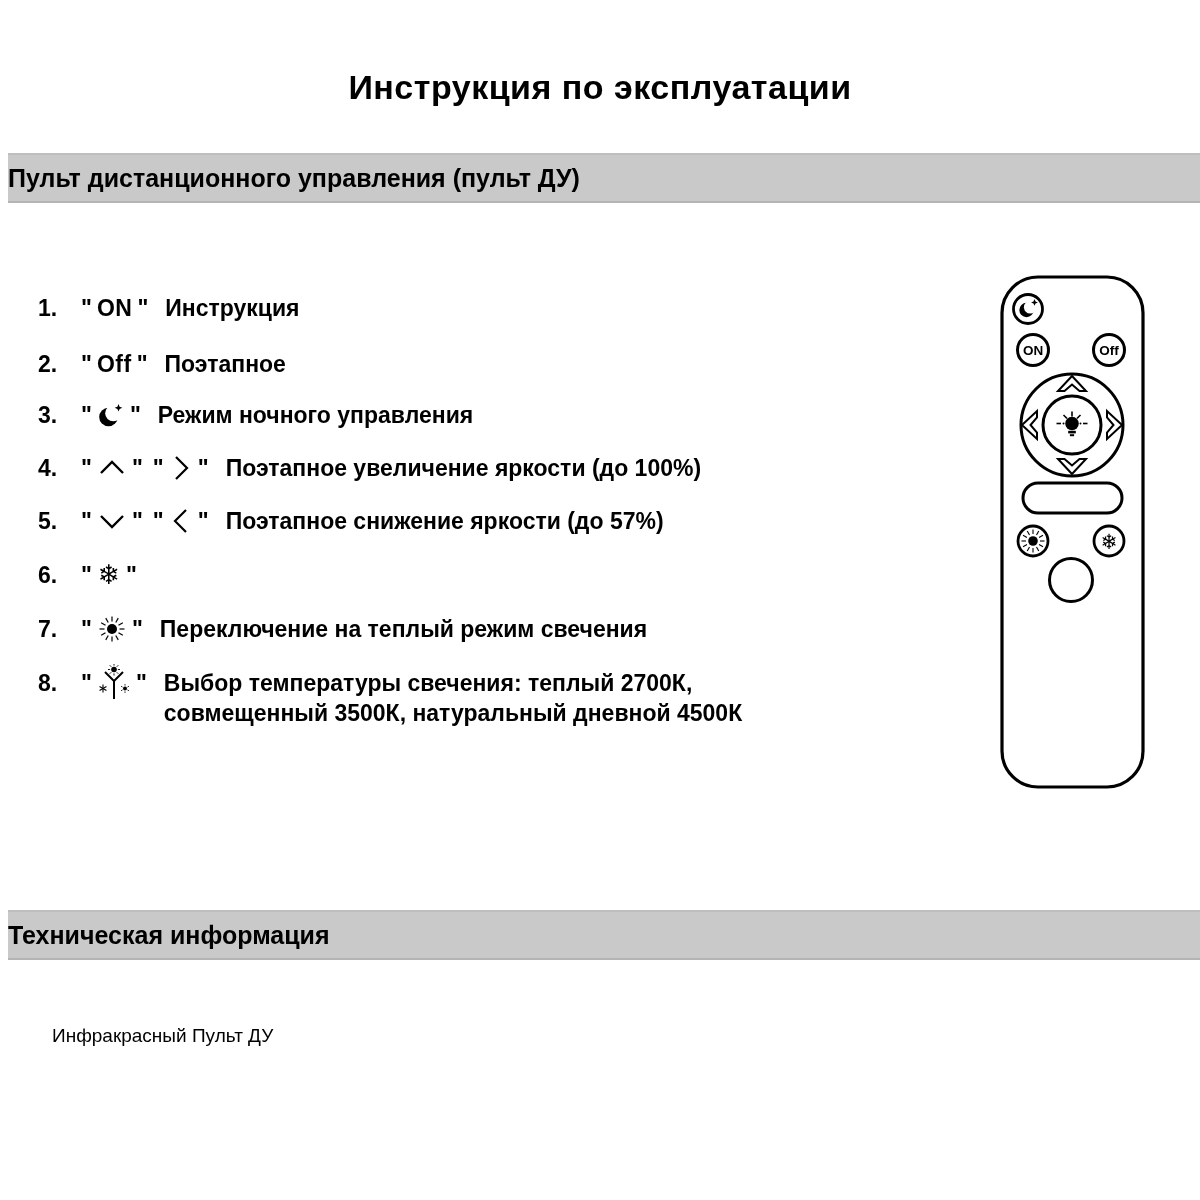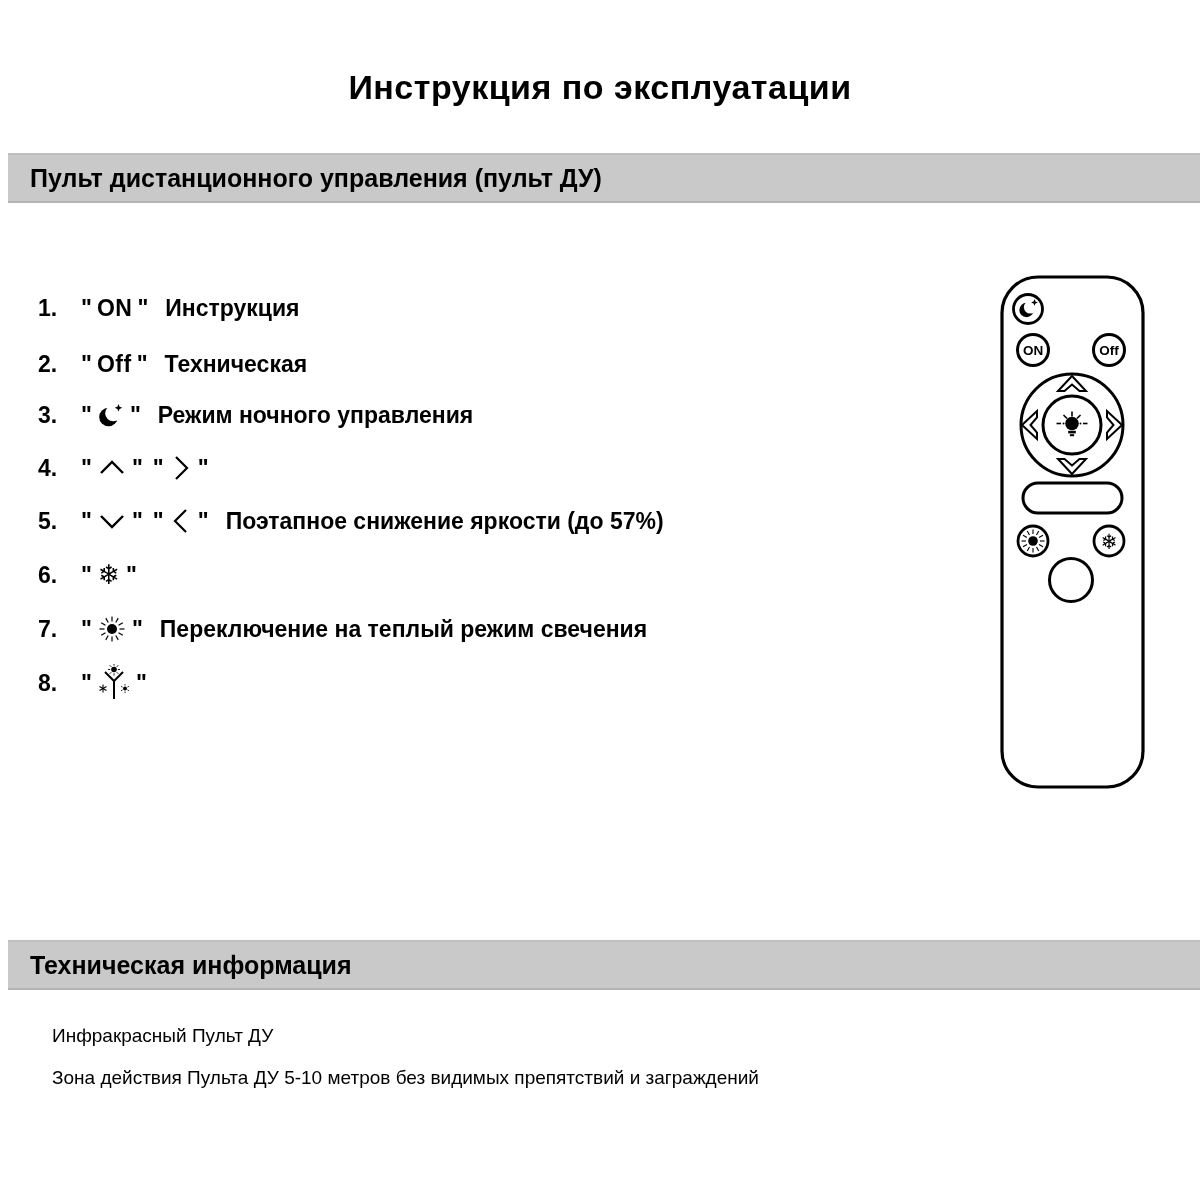--- a/index.html
+++ b/index.html
@@ -11,23 +11,23 @@
   .page-title{
     position:absolute;top:68px;left:0;width:1200px;text-align:center;
     font-size:34px;font-weight:bold;letter-spacing:0.5px;
   }
   .section-bar{
     position:absolute;left:8px;right:0;height:46px;background:#c9c9c9;
     border-top:2px solid #bebebe;border-bottom:2px solid #b4b4b4;
     display:flex;align-items:center;
   }
   .bar-remote{top:153px;}
-  .bar-tech{top:940px;text-align:center;}
+  .bar-tech{top:910px;text-align:center;}
   .section-bar .bar-label{
-    font-size:25px;font-weight:bold;padding-left:22px;
+    font-size:25px;font-weight:bold;
   }
   #instruction-list{position:absolute;left:38px;top:0;width:900px;}
   .inst-row{
     position:absolute;left:0;display:flex;align-items:flex-start;
     font-size:23px;font-weight:bold;line-height:30px;white-space:nowrap;
   }
   .inst-num{display:inline-block;width:38px;}
   .q{margin:0 5px;}
   .key-label{letter-spacing:0.5px;}
   .key-icon{
@@ -64,21 +64,21 @@
       <span class="inst-desc">
         <div>Инструкция</div>
       </span>
     </div>
     <div class="inst-row" style="top: 349px;">
       <span class="inst-num">2.</span>
       <span class="q">"</span>
       <span class="key-label">Off</span>
       <span class="q">"</span>
       <span class="inst-desc">
-        <div>Техническая</div>
+        <div>Поэтапное</div>
       </span>
     </div>
     <div class="inst-row" style="top: 400px;">
       <span class="inst-num">3.</span>
       <span class="q">"</span>
       <span class="key-icon">
         <svg width="28" height="30" viewBox="0 0 28 30">
           <circle cx="11.5" cy="17" r="9.3" fill="#000"></circle>
           <circle cx="16.3" cy="13.2" r="8.1" fill="#fff"></circle>
           <path d="M21.5 4 L22.6 6.7 L25.3 7.8 L22.6 8.9 L21.5 11.6 L20.4 8.9 L17.7 7.8 L20.4 6.7 Z" fill="#000"></path>
@@ -98,20 +98,23 @@
         </svg>
       </span>
       <span class="q">"</span>
       <span class="q">"</span>
       <span class="key-icon">
         <svg width="20" height="28" viewBox="0 0 20 28">
           <polyline points="5,3 16,14 5,25" fill="none" stroke="#000" stroke-width="2.2"></polyline>
         </svg>
       </span>
       <span class="q">"</span>
+      <span class="inst-desc">
+        <div>Поэтапное увеличение яркости (до 100%)</div>
+      </span>
     </div>
     <div class="inst-row" style="top: 506px;">
       <span class="inst-num">5.</span>
       <span class="q">"</span>
       <span class="key-icon">
         <svg width="30" height="22" viewBox="0 0 30 22">
           <polyline points="4,6 15,17 26,6" fill="none" stroke="#000" stroke-width="2.4"></polyline>
         </svg>
       </span>
       <span class="q">"</span>
@@ -186,20 +189,24 @@
           <circle cx="28" cy="24.5" r="2" fill="#000"></circle>
           <line x1="28" y1="20" x2="28" y2="21.6" stroke="#000" stroke-width="0.8" transform="rotate(0 28 24.5)"></line>
           <line x1="28" y1="20" x2="28" y2="21.6" stroke="#000" stroke-width="0.8" transform="rotate(60 28 24.5)"></line>
           <line x1="28" y1="20" x2="28" y2="21.6" stroke="#000" stroke-width="0.8" transform="rotate(120 28 24.5)"></line>
           <line x1="28" y1="20" x2="28" y2="21.6" stroke="#000" stroke-width="0.8" transform="rotate(180 28 24.5)"></line>
           <line x1="28" y1="20" x2="28" y2="21.6" stroke="#000" stroke-width="0.8" transform="rotate(240 28 24.5)"></line>
           <line x1="28" y1="20" x2="28" y2="21.6" stroke="#000" stroke-width="0.8" transform="rotate(300 28 24.5)"></line>
         </svg>
       </span>
       <span class="q">"</span>
+      <span class="inst-desc">
+        <div>Выбор температуры свечения: теплый 2700К,</div>
+        <div>совмещенный 3500К, натуральный дневной 4500К</div>
+      </span>
     </div>
   </div>
 
 <svg id="remote-svg" width="160" height="525" viewBox="0 0 160 525">
 
   <rect x="7" y="5" width="141" height="510" rx="36" fill="#fff" stroke="#000" stroke-width="3.2"></rect>
 
   <g>
     <circle cx="33" cy="37" r="14.5" fill="#fff" stroke="#000" stroke-width="2.8"></circle>
     <g>
@@ -274,14 +281,13 @@
 
   <circle cx="76" cy="308" r="21.5" fill="#fff" stroke="#000" stroke-width="3"></circle>
 </svg>
 
 <div class="section-bar bar-tech">
   <span class="bar-label">Техническая информация</span>
 </div>
 
 <div id="tech-lines">
   <div class="tech-line">Инфракрасный Пульт ДУ</div>
-  <div class="tech-line">Зона действия Пульта ДУ 5-10 метров без видимых препятствий и заграждений</div>
 </div>
 
 </body></html>

